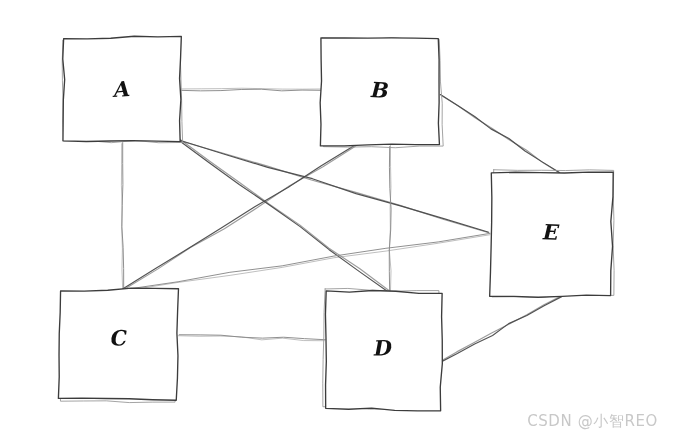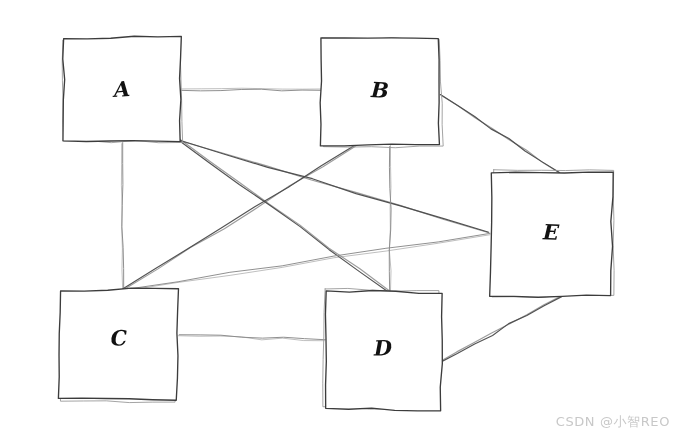--- a/index.html
+++ b/index.html
@@ -54,24 +54,24 @@
     font-family: "DejaVu Serif", serif;
     font-size: 21px;
     font-style: italic;
     font-weight: 700;
     fill: #111111;
     text-anchor: middle;
     dominant-baseline: middle;
   }
   .watermark {
     position: absolute;
-    right: 4px;
+    right: 16px;
     bottom: 10px;
     font-family: "DejaVu Sans", sans-serif;
-    font-size: 13px;
+    font-size: 15px;
     color: #c8c8c8;
     letter-spacing: 0.6px;
     white-space: nowrap;
     user-select: none;
     text-align: center;
   }
 </style>
 </head>
 <body>
 

